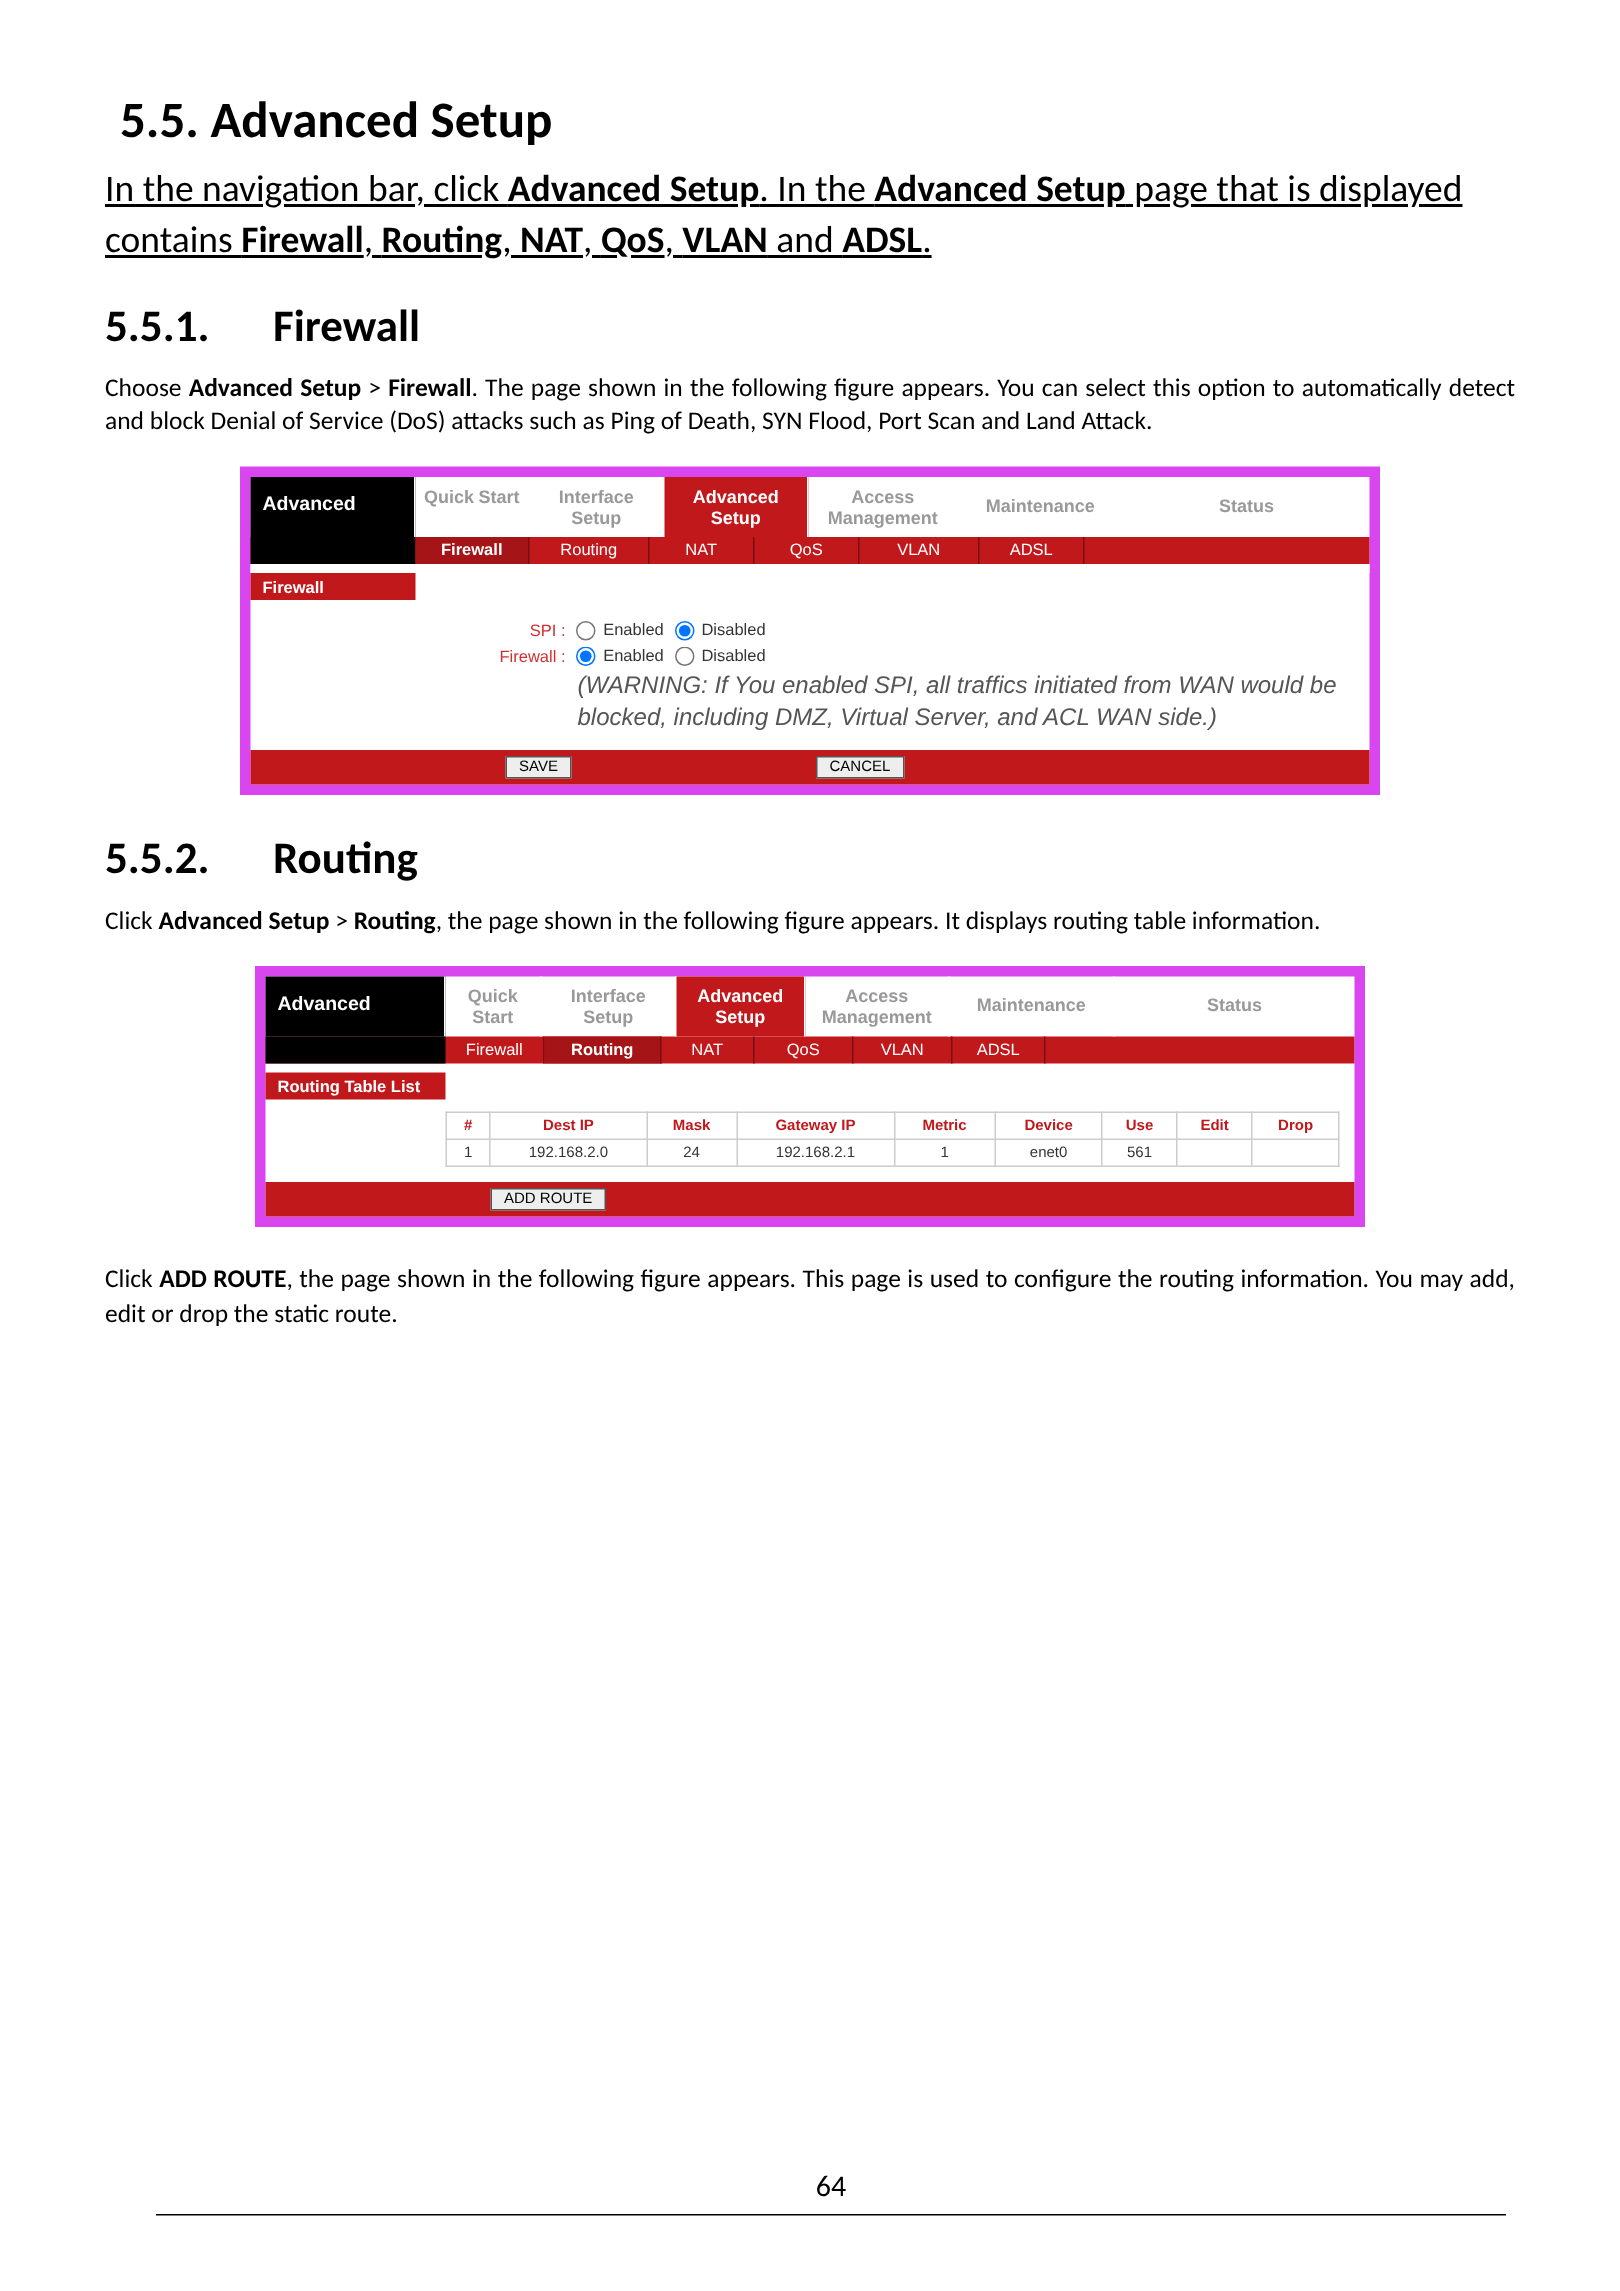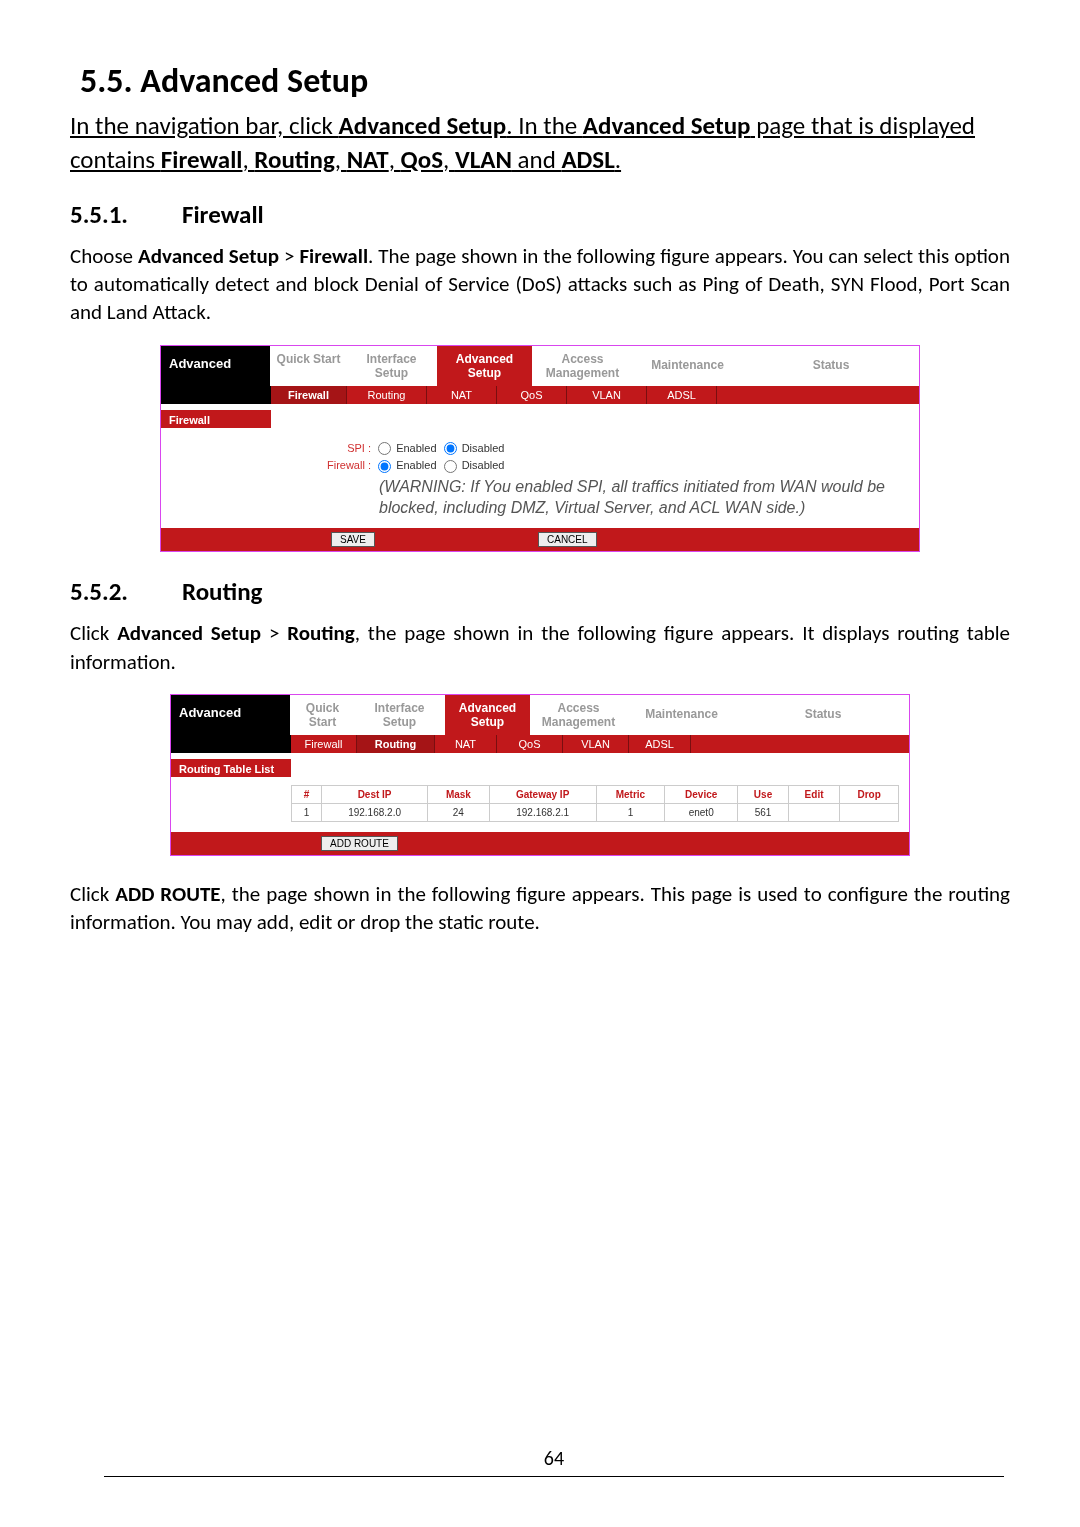--- a/index.html
+++ b/index.html
@@ -18,37 +18,37 @@
     margin-bottom: 8px;
     margin-left: 10px;
   }
   .intro {
     font-size: 25px;
     line-height: 1.35;
     margin-bottom: 22px;
     text-decoration: underline;
   }
   h2 {
-    font-size: 25px;
+    font-size: 30px;
     font-weight: bold;
     margin-bottom: 12px;
   }
   h2 .num { display: inline-block; width: 112px; }
   .para {
-    font-size: 21px;
+    font-size: 17px;
     line-height: 1.35;
     text-align: justify;
     margin-bottom: 18px;
   }
   b { font-weight: bold; }
 
   
   .shot {
     margin: 16px auto 24px auto;
-    border: 1px solid #d946ef;
+    border: 7px solid #d946ef;
     font-family: Arial, sans-serif;
     font-size: 11px;
     color: #333;
     background: #fff;
   }
   .shot1 { width: 760px; }
   .shot2 { width: 740px; }
 
   .navrow { display: flex; align-items: stretch; }
   .navcell {

